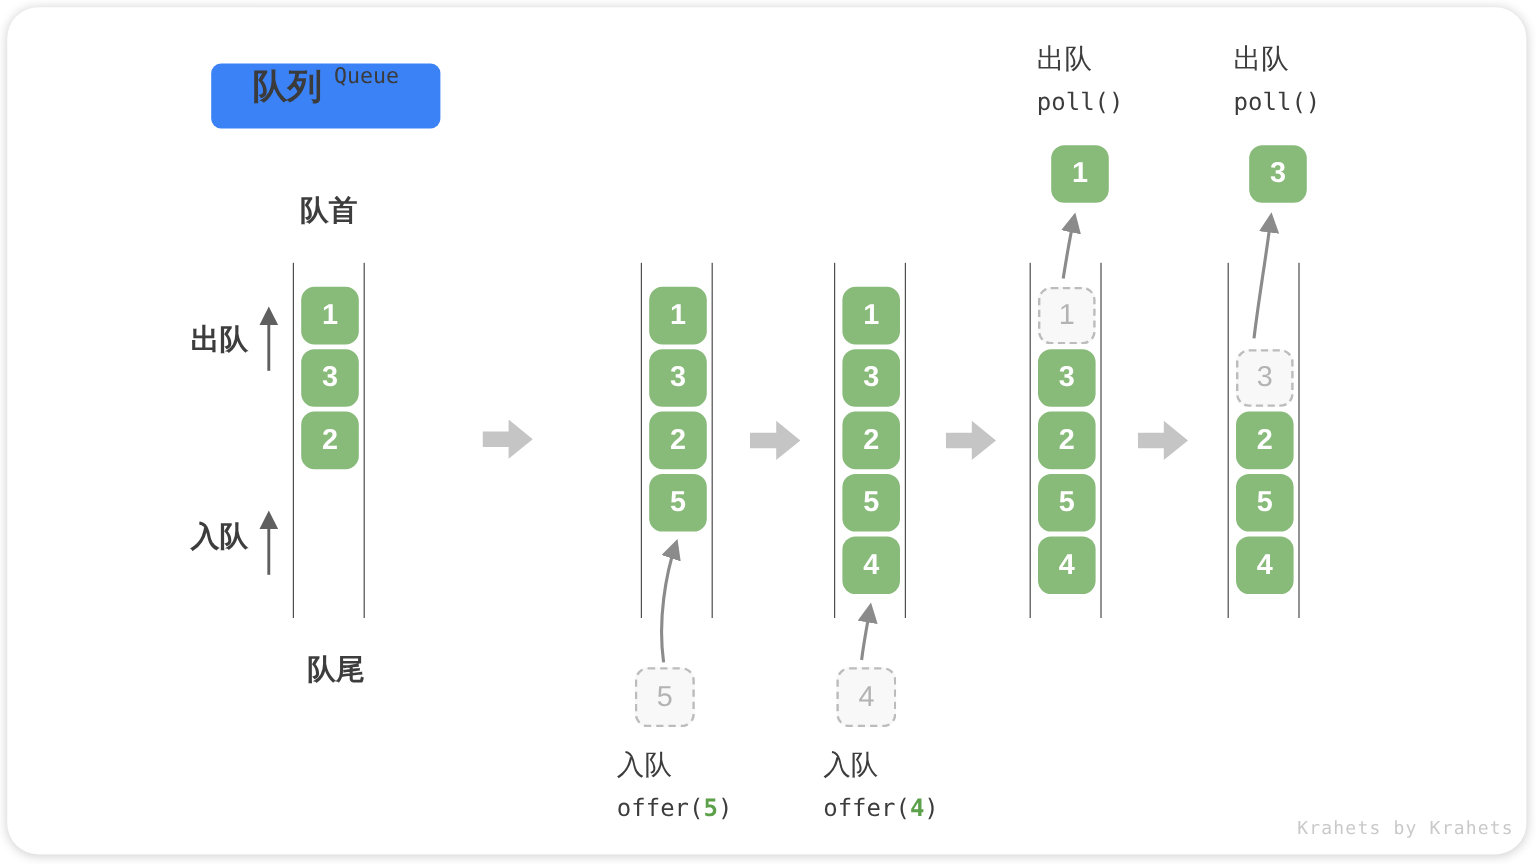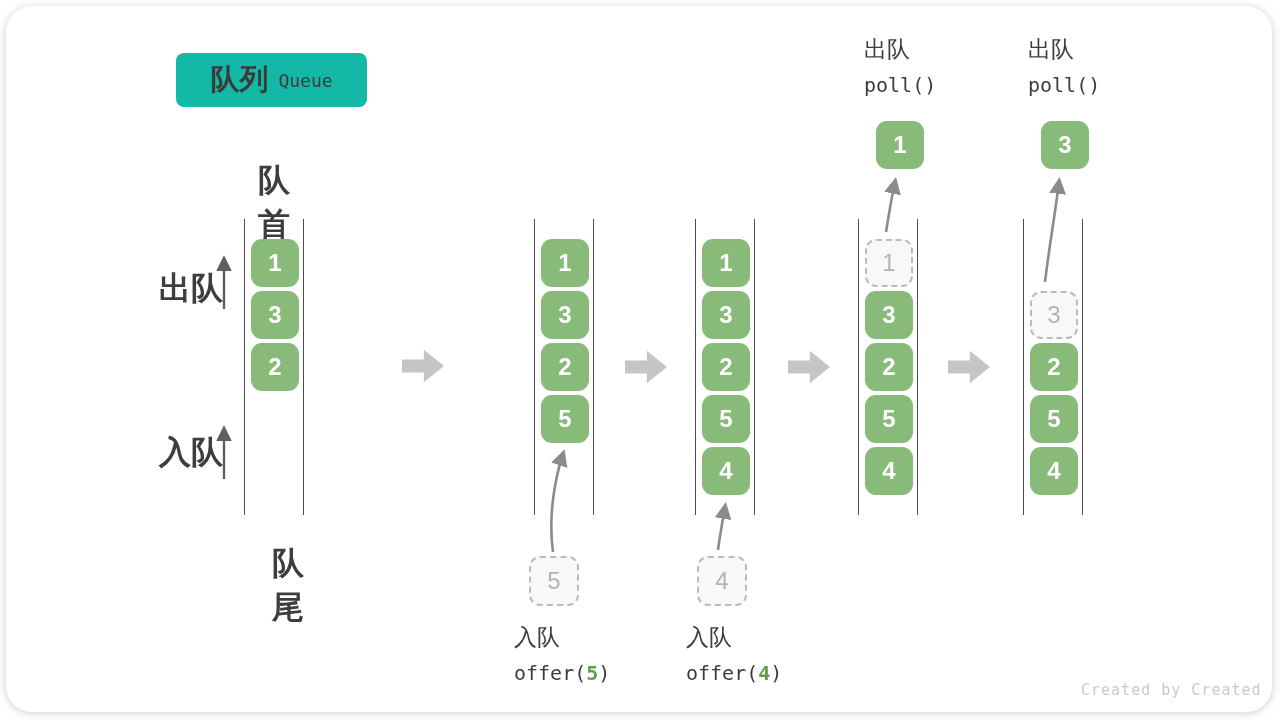--- a/index.html
+++ b/index.html
@@ -21,27 +21,27 @@
   .card{
     position:absolute;left:6px;top:6px;width:1266px;height:706px;
     background:#ffffff;border-radius:26px;
     box-shadow:0 1px 9px rgba(0,0,0,0.20);
   }
   .overlay{position:absolute;left:0;top:0;pointer-events:none;}
   .code{font-family:"DejaVu Sans Mono","Liberation Mono",monospace;}
 
   .title-badge{
     position:absolute;left:170px;top:47px;width:191px;height:54px;
-    background:#14b8a6;border-radius:8px;display:flex;align-items:center;
+    background:#3b82f6;border-radius:8px;display:flex;align-items:flex-start;
     justify-content:center;gap:10px;
   }
   .title-zh{font-size:29px;font-weight:bold;color:#3b3b3b;}
   .title-en{font-size:18px;color:#3b3b3b;}
 
-  .lbl{position:absolute;font-size:32px;font-weight:bold;color:#3d3d3d;}
+  .lbl{position:absolute;font-size:24px;font-weight:bold;color:#3d3d3d;}
   .lbl-front{left:238px;top:153px;width:60px;text-align:center;}
   .lbl-rear{left:238px;top:536px;width:60px;text-align:right;}
   .lbl-deq{left:153px;top:261px;}
   .lbl-enq{left:153px;top:425px;}
 
   .col{
     position:absolute;top:213px;width:60px;height:296px;box-sizing:border-box;
     border-left:1.5px solid var(--wall);border-right:1.5px solid var(--wall);
   }
   .col-1{left:238px;} .col-2{left:528px;} .col-3{left:689px;}
@@ -178,14 +178,14 @@
   </div>
   <div class="op op-poll1">
     <div class="zh">出队</div>
     <div class="line code">poll()</div>
   </div>
   <div class="op op-poll2">
     <div class="zh">出队</div>
     <div class="line code">poll()</div>
   </div>
 
-  <div class="watermark code">Created by Created</div>
+  <div class="watermark code">Krahets by Krahets</div>
 </div>
 
 </body></html>

